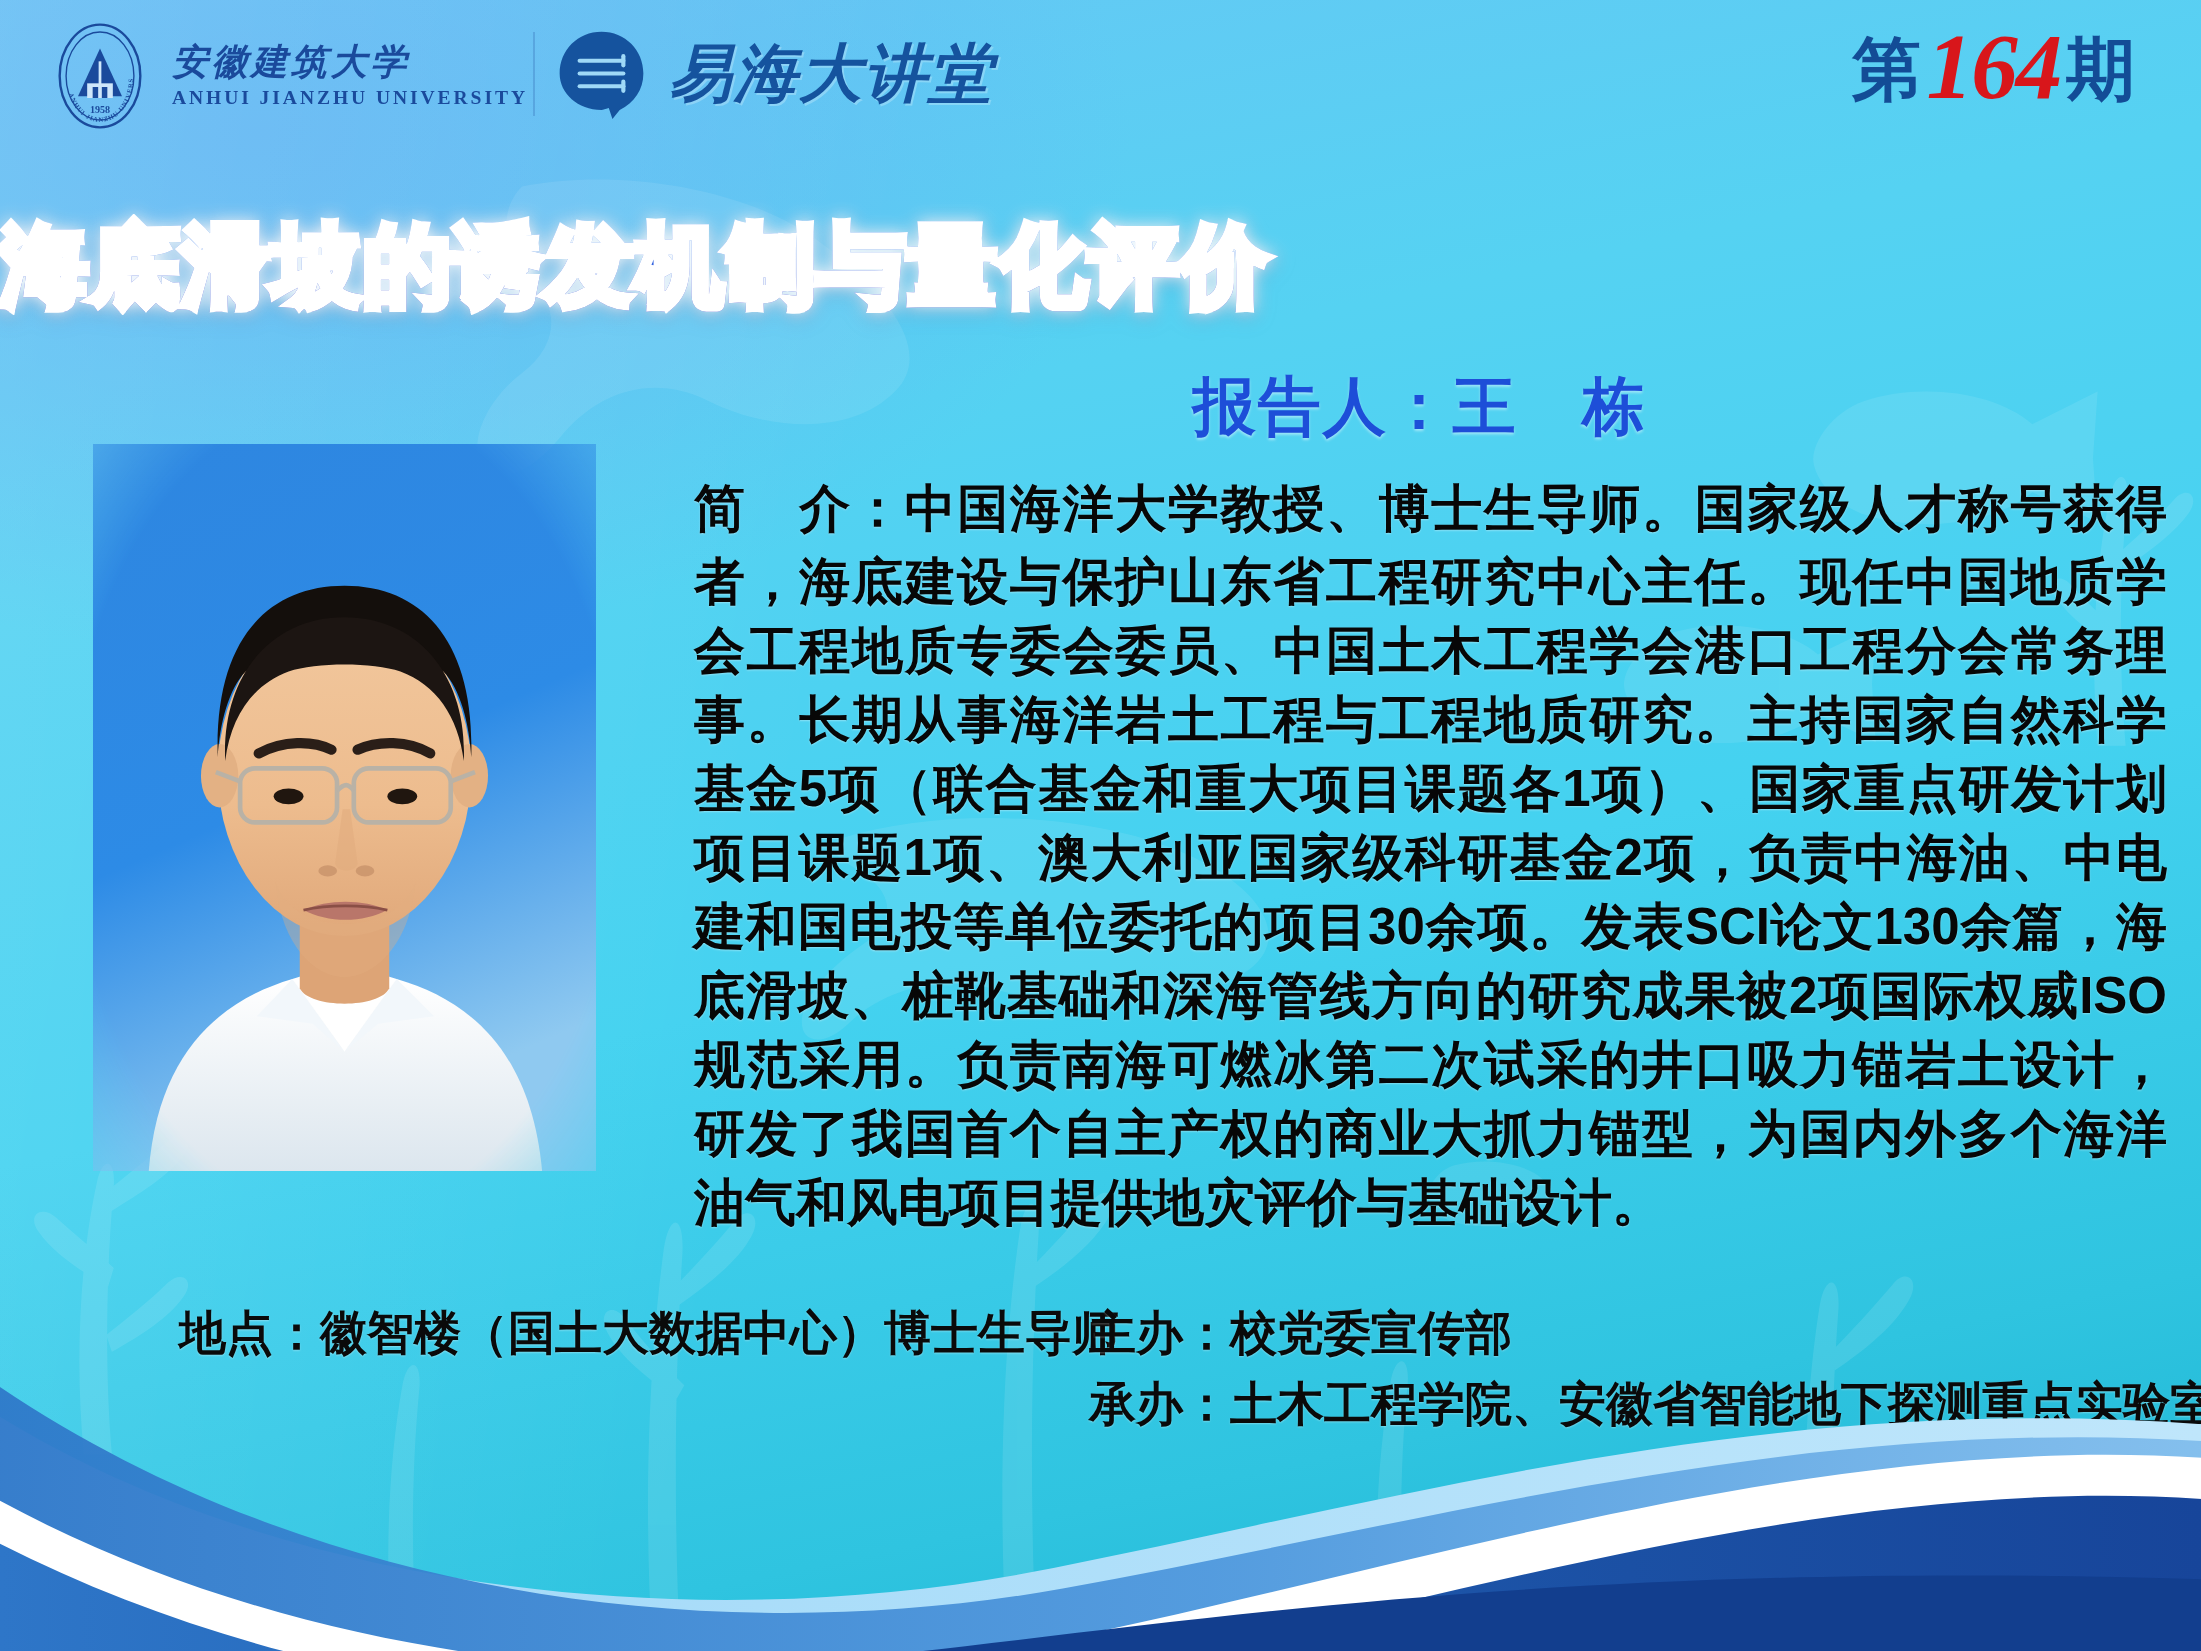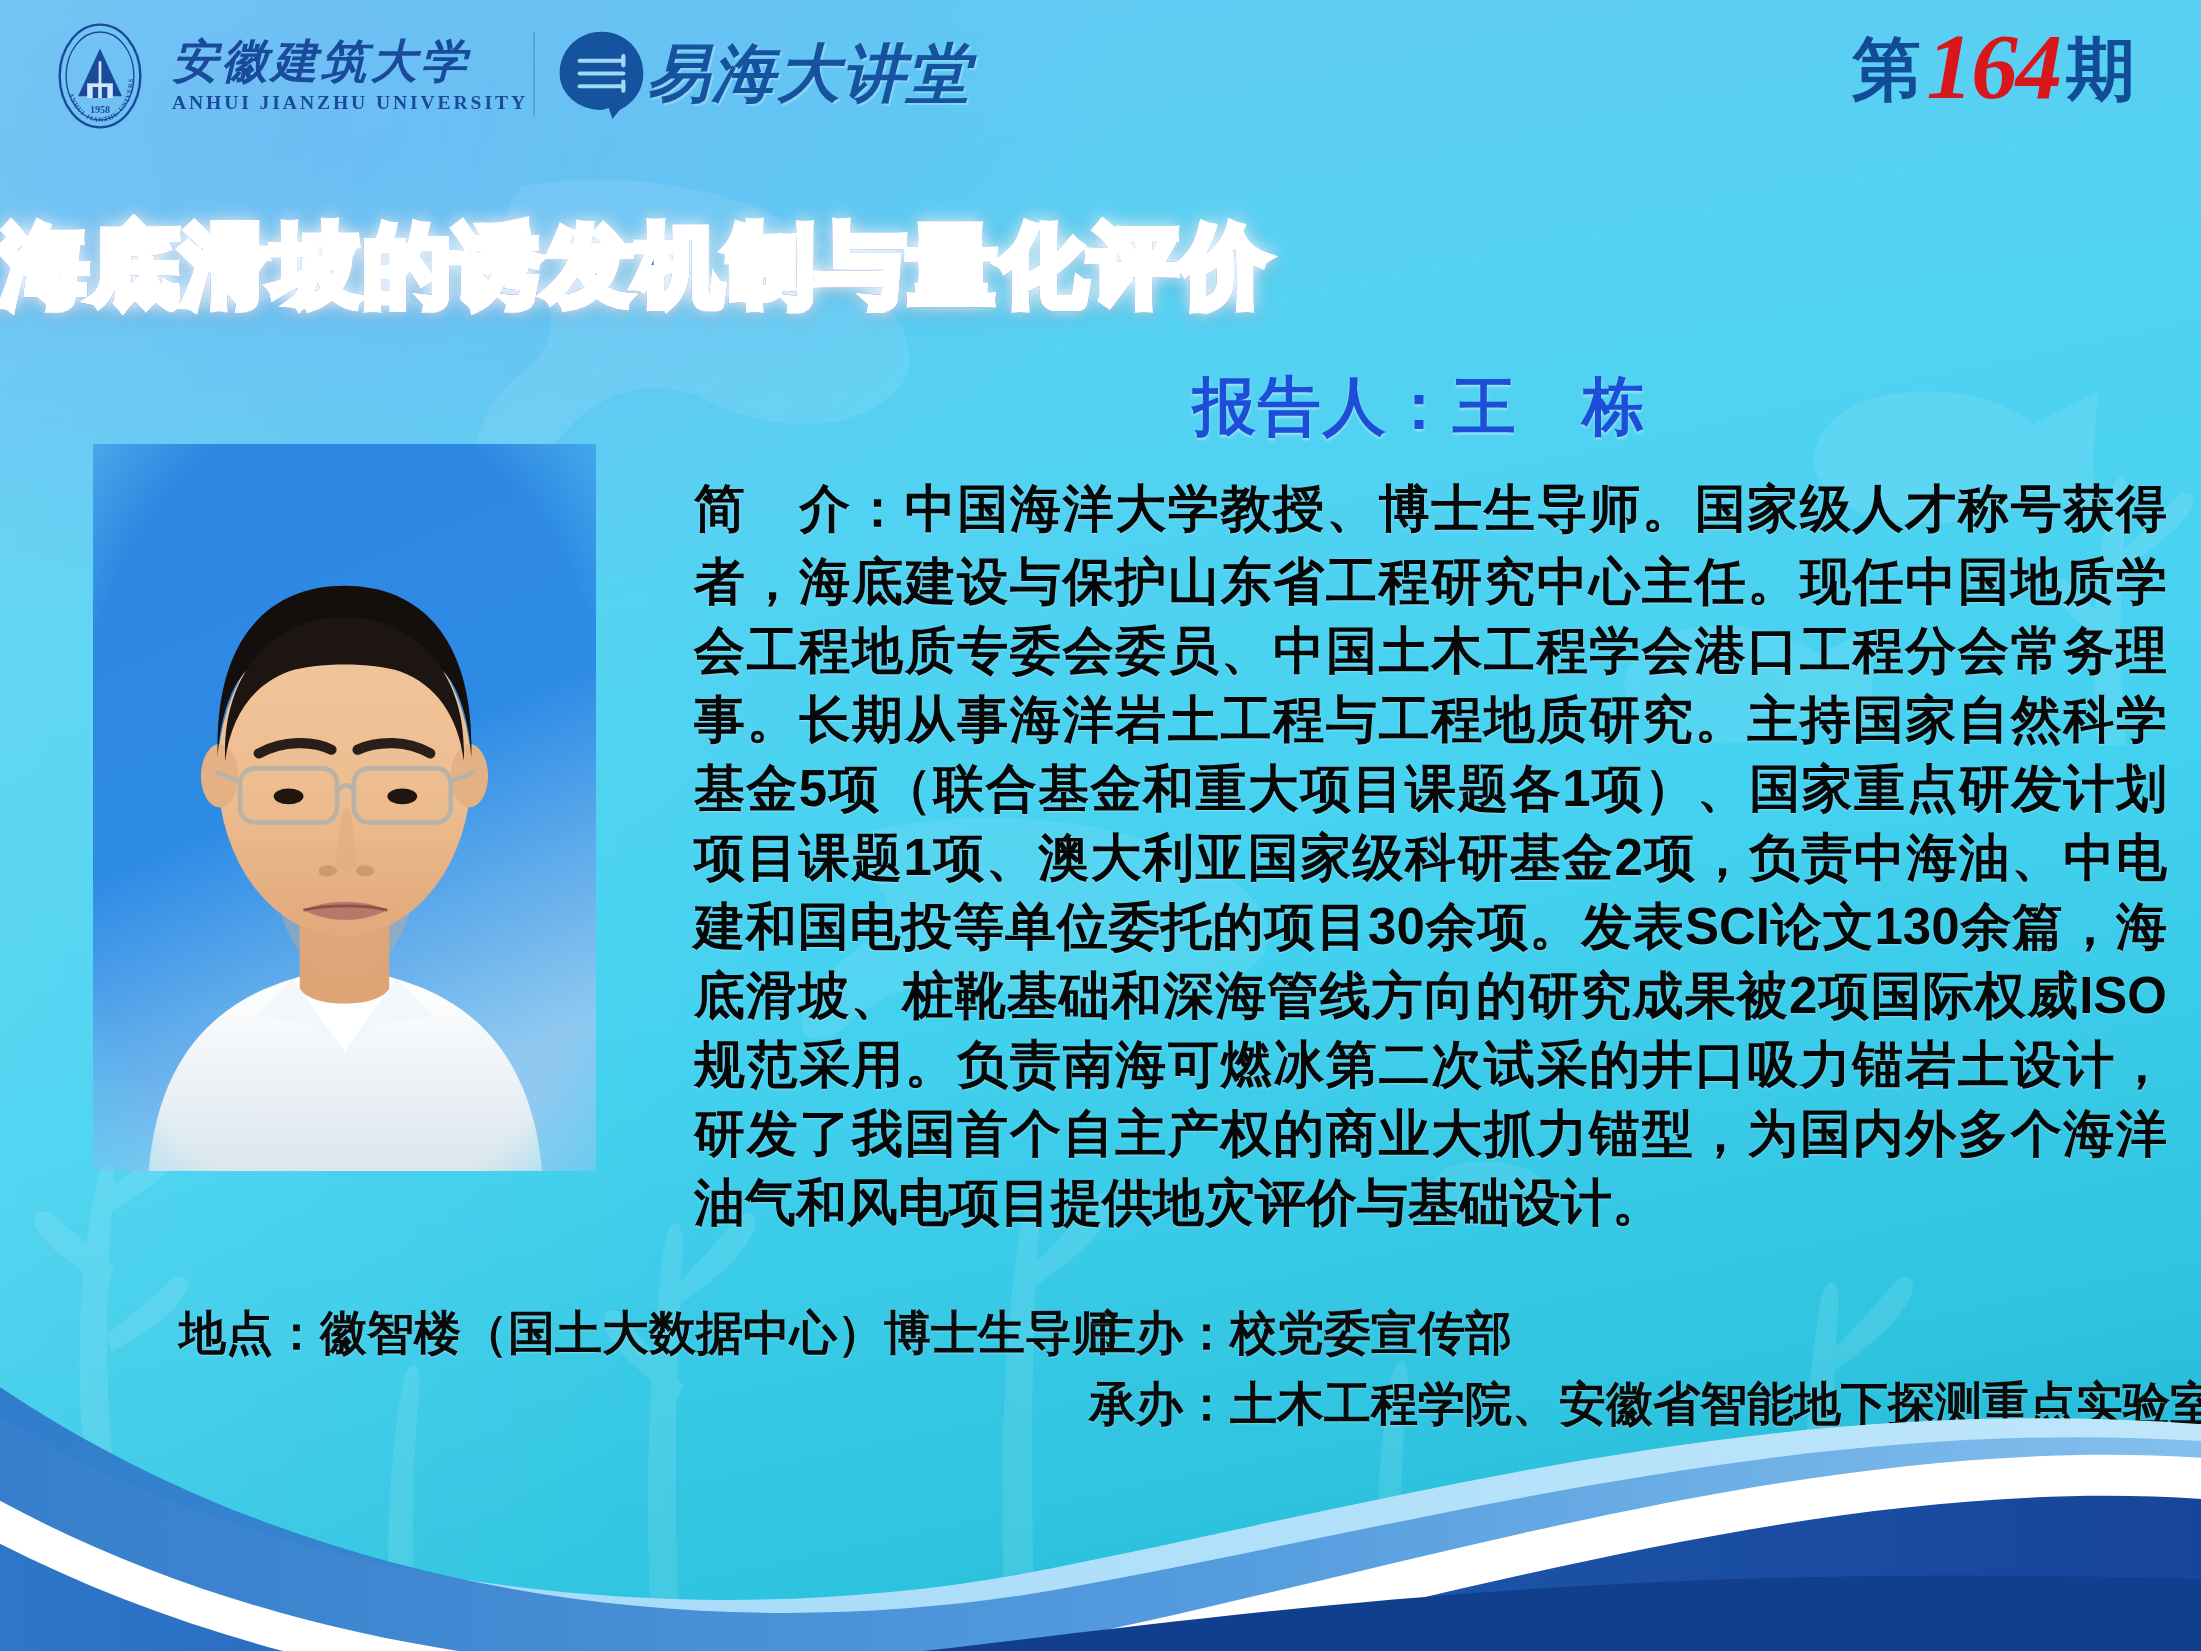--- a/index.html
+++ b/index.html
@@ -19,29 +19,29 @@
   .bg-tint{position:absolute;inset:0;
     background:linear-gradient(100deg, rgba(255,255,255,.10) 0%, rgba(255,255,255,0) 38%);}
   .bg-deco{position:absolute;inset:0;}
   .bg-deco svg{width:100%;height:100%;display:block;}
 
   
   .header{position:absolute;left:0;top:0;width:2202px;height:154px;}
   .logo-wrap{position:absolute;left:45px;top:20.5px;display:flex;align-items:center;gap:17px;}
   .seal{width:110px;height:110px;flex:0 0 auto;}
   .uni-text{display:flex;flex-direction:column;align-items:flex-start;line-height:1;}
-  .uni-cn{font-family:"Liberation Serif","DejaVu Serif",serif;font-weight:700;font-size:46px;
+  .uni-cn{font-family:"Liberation Serif","DejaVu Serif",serif;font-weight:700;font-size:36px;
     color:#1A4A9C;letter-spacing:3.7px;font-style:italic;}
   .uni-en{font-family:"Liberation Serif","DejaVu Serif",serif;font-weight:700;font-size:19.6px;
     color:#1A4A9C;letter-spacing:2.9px;margin-top:8.4px;}
 
   .divider{position:absolute;left:533px;top:32px;width:1.9px;height:84px;
     background:rgba(26,74,156,.22);}
 
-  .series{position:absolute;left:556px;top:28px;display:flex;align-items:center;gap:0;}
+  .series{position:absolute;left:556px;top:28px;display:flex;align-items:center;gap:22px;}
   .series-badge{width:91px;height:91px;flex:0 0 auto;}
   .series-name{font-family:"Liberation Sans","DejaVu Sans",sans-serif;font-weight:700;
     font-size:63px;color:#15539E;letter-spacing:1.9px;font-style:italic;
     text-shadow:1.9px 1.9px 0 rgba(255,255,255,.25);}
 
   .issue{position:absolute;right:67px;top:26px;display:flex;align-items:center;
     font-weight:700;line-height:1;}
   .issue-pre,.issue-suf{font-size:69px;color:#134C96;font-family:"Liberation Sans","DejaVu Sans",sans-serif;}
   .issue-num{font-size:93px;color:#D8161B;font-style:italic;
     font-family:"Liberation Serif","DejaVu Serif",serif;letter-spacing:-1.9px;

